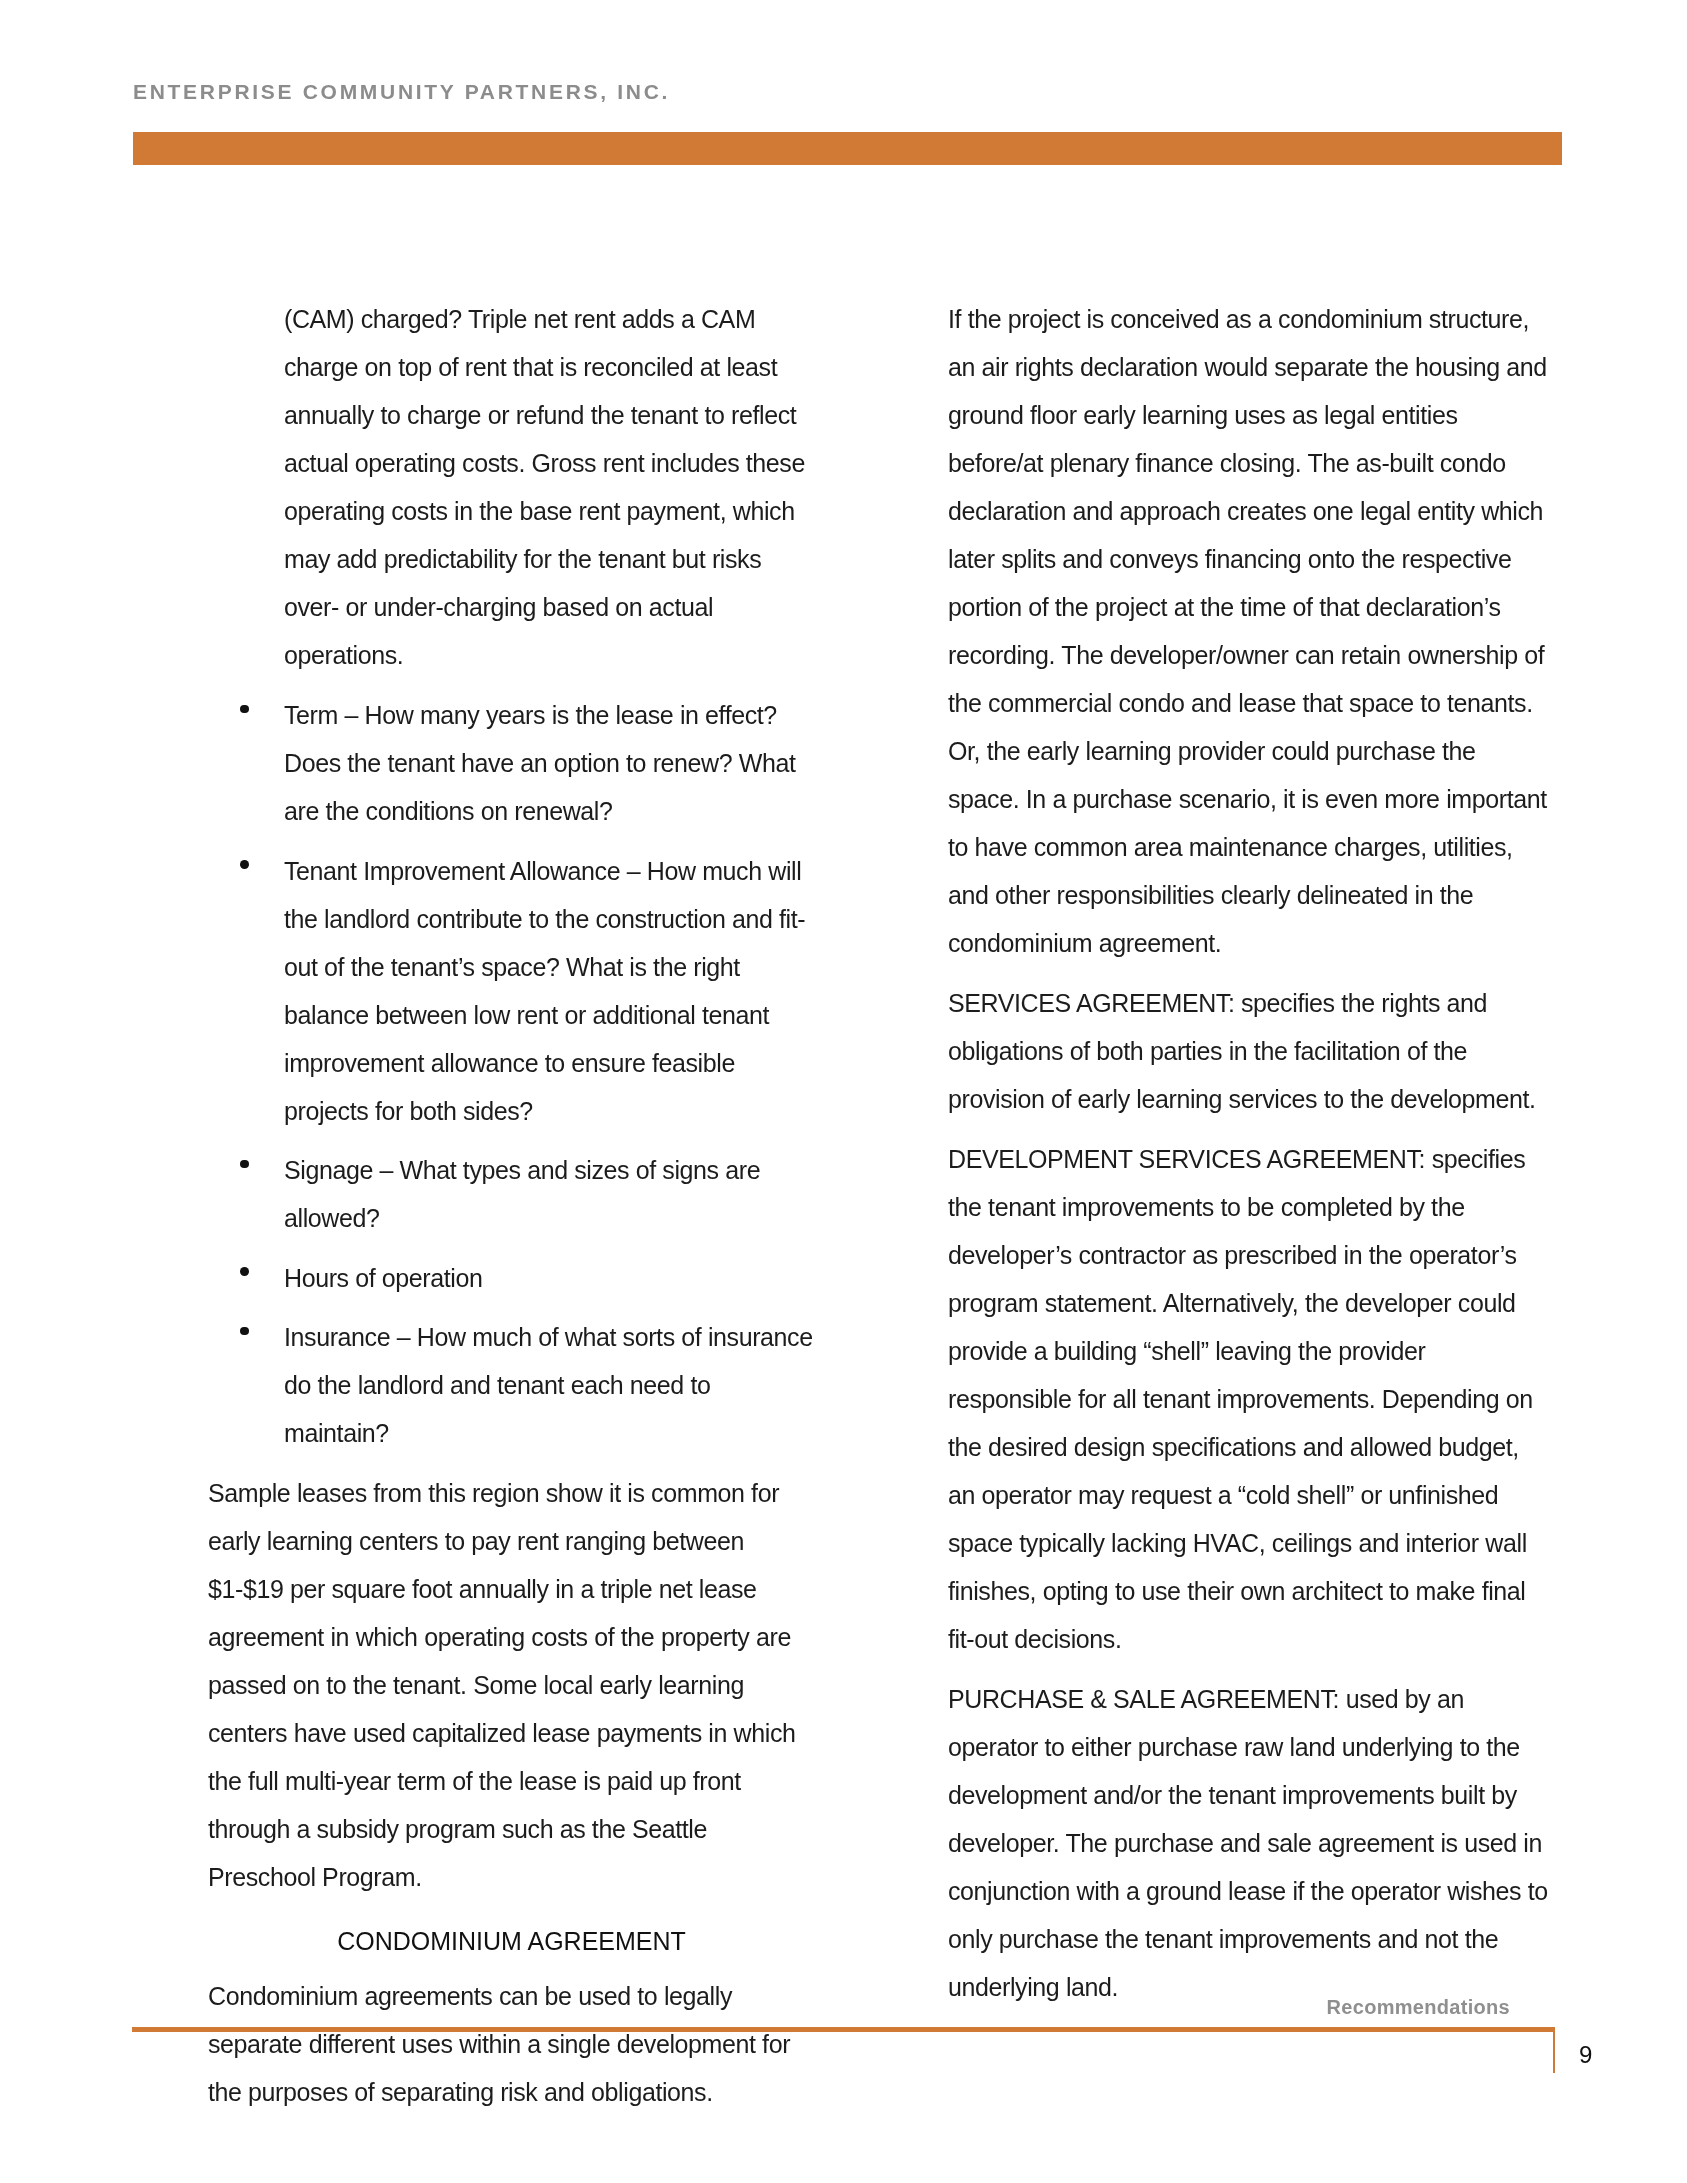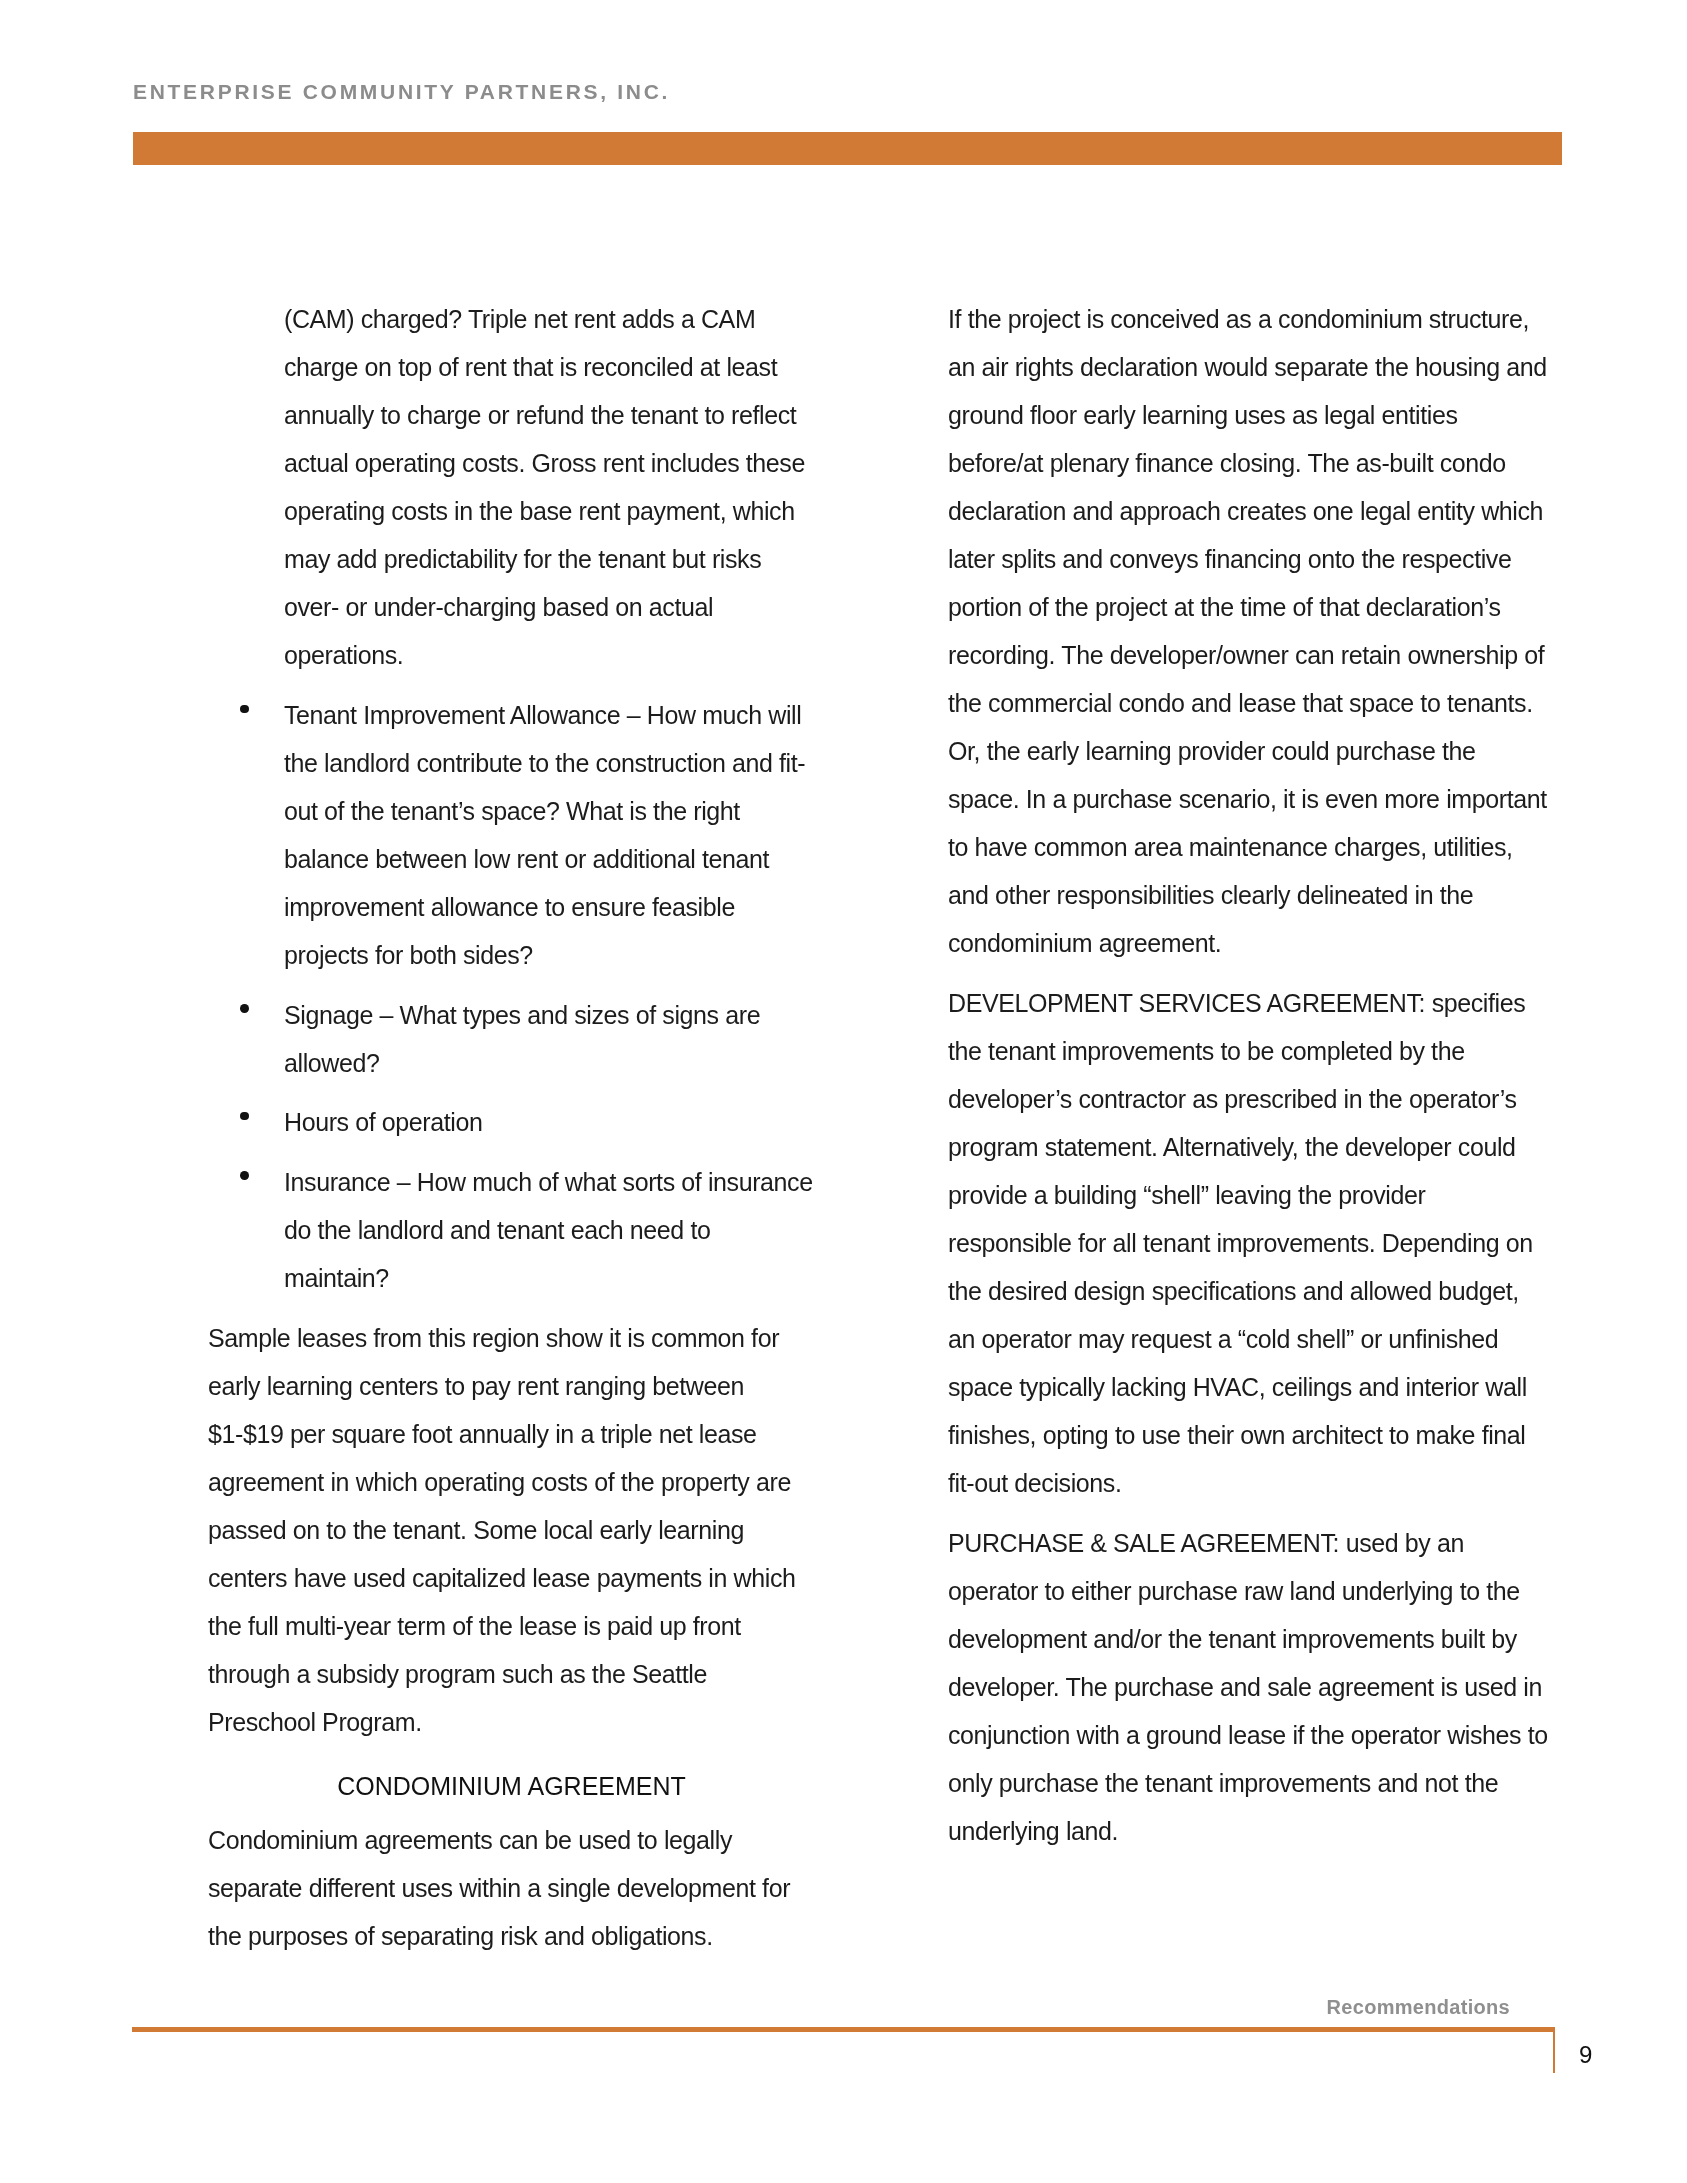--- a/index.html
+++ b/index.html
@@ -114,20 +114,24 @@
 
 <div class="running-head">ENTERPRISE COMMUNITY PARTNERS, INC.</div>
 <div class="top-bar"></div>
 
 <div class="col col-left">
   <p class="indent">(CAM) charged? Triple net rent adds a CAM charge on top of rent that is reconciled at least annually to charge or refund the tenant to reflect actual operating costs. Gross rent includes these operating costs in the base rent payment, which may add predictability for the tenant but risks over- or under-charging based on actual operations.</p>
 
   <ul class="bullets">
     <li>
       <span class="dot"></span>
+      <span>Term – How many years is the lease in effect? Does the tenant have an option to renew? What are the conditions on renewal?</span>
+    </li>
+    <li>
+      <span class="dot"></span>
       <span>Tenant Improvement Allowance – How much will the landlord contribute to the construction and fit-out of the tenant’s space? What is the right balance between low rent or additional tenant improvement allowance to ensure feasible projects for both sides?</span>
     </li>
     <li>
       <span class="dot"></span>
       <span>Signage – What types and sizes of signs are allowed?</span>
     </li>
     <li>
       <span class="dot"></span>
       <span>Hours of operation</span>
     </li>
@@ -141,20 +145,24 @@
 
   <h3 class="section-heading">CONDOMINIUM AGREEMENT</h3>
 
   <p>Condominium agreements can be used to legally separate different uses within a single development for the purposes of separating risk and obligations.</p>
 </div>
 
 <div class="col col-right">
   <p class="indent-r">If the project is conceived as a condominium structure, an air rights declaration would separate the housing and ground floor early learning uses as legal entities before/at plenary finance closing. The as-built condo declaration and approach creates one legal entity which later splits and conveys financing onto the respective portion of the project at the time of that declaration’s recording. The developer/owner can retain ownership of the commercial condo and lease that space to tenants. Or, the early learning provider could purchase the space. In a purchase scenario, it is even more important to have common area maintenance charges, utilities, and other responsibilities clearly delineated in the condominium agreement.</p>
 
 
+  <p class="indent-r gap">
+    <span>SERVICES AGREEMENT:</span>
+    <span>specifies the rights and obligations of both parties in the facilitation of the provision of early learning services to the development.</span>
+  </p>
 
   <p class="indent-r gap">
     <span>DEVELOPMENT SERVICES AGREEMENT:</span>
     <span>specifies the tenant improvements to be completed by the developer’s contractor as prescribed in the operator’s program statement. Alternatively, the developer could provide a building “shell” leaving the provider responsible for all tenant improvements. Depending on the desired design specifications and allowed budget, an operator may request a “cold shell” or unfinished space typically lacking HVAC, ceilings and interior wall finishes, opting to use their own architect to make final fit-out decisions.</span>
   </p>
 
   <p class="indent-r gap">
     <span>PURCHASE &amp; SALE AGREEMENT:</span>
     <span>used by an operator to either purchase raw land underlying to the development and/or the tenant improvements built by developer. The purchase and sale agreement is used in conjunction with a ground lease if the operator wishes to only purchase the tenant improvements and not the underlying land.</span>
   </p>

